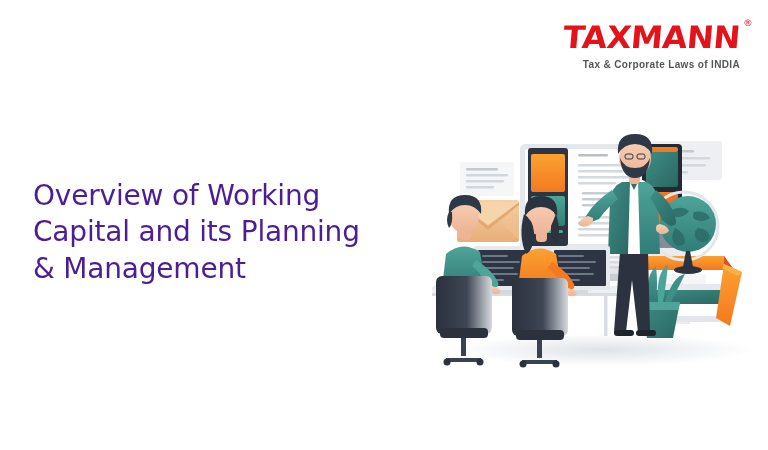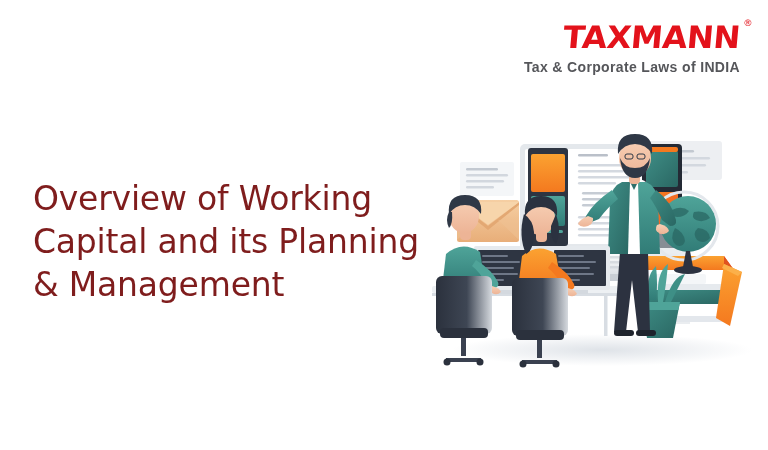--- a/index.html
+++ b/index.html
@@ -43,39 +43,39 @@
     right:-11px;
     font-family:"DejaVu Sans", sans-serif;
     font-size:9px;
     font-weight:400;
     color:#E3121B;
     transform:skewX(5deg);
   }
   .logo-tagline {
     margin-top:7px;
     font-family:"Liberation Sans", sans-serif;
-    font-size:14px;
+    font-size:10px;
     font-weight:700;
     letter-spacing:0.35px;
     color:#55565A;
     white-space:nowrap;
   }
 
   
   .headline {
     position:absolute;
     left:33px;
     top:178px;
     width:400px;
     font-family:"DejaVu Sans", sans-serif;
     font-weight:400;
-    font-size:33px;
+    font-size:28px;
     line-height:1.30;
     letter-spacing:-0.2px;
-    color:#7f1d1d;
+    color:#4c1d95;
     white-space:pre-line;
   }
 
   
   .illustration {
     position:absolute;
     left:432px;
     top:104px;
     width:324px;
     height:270px;

